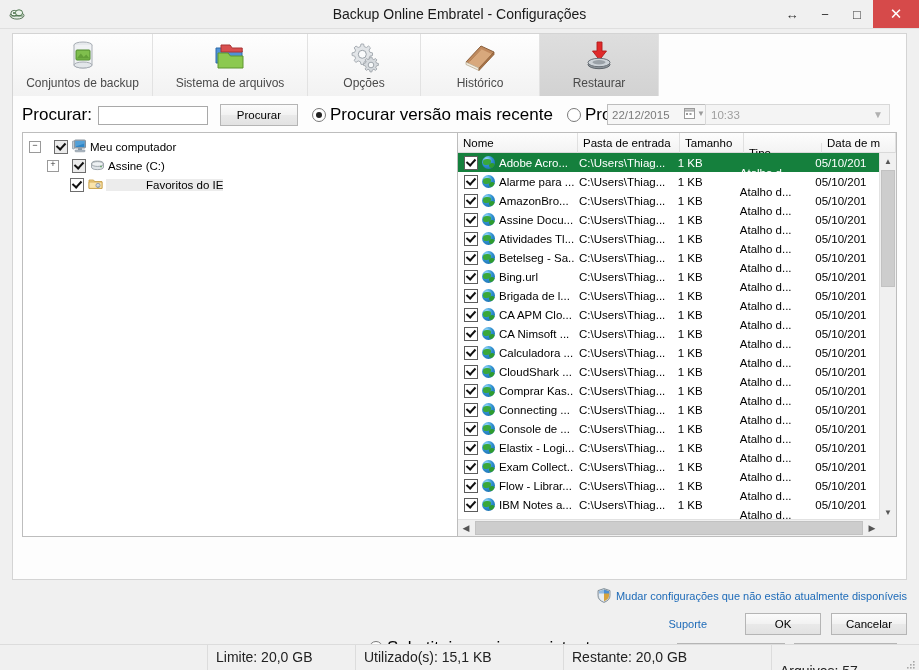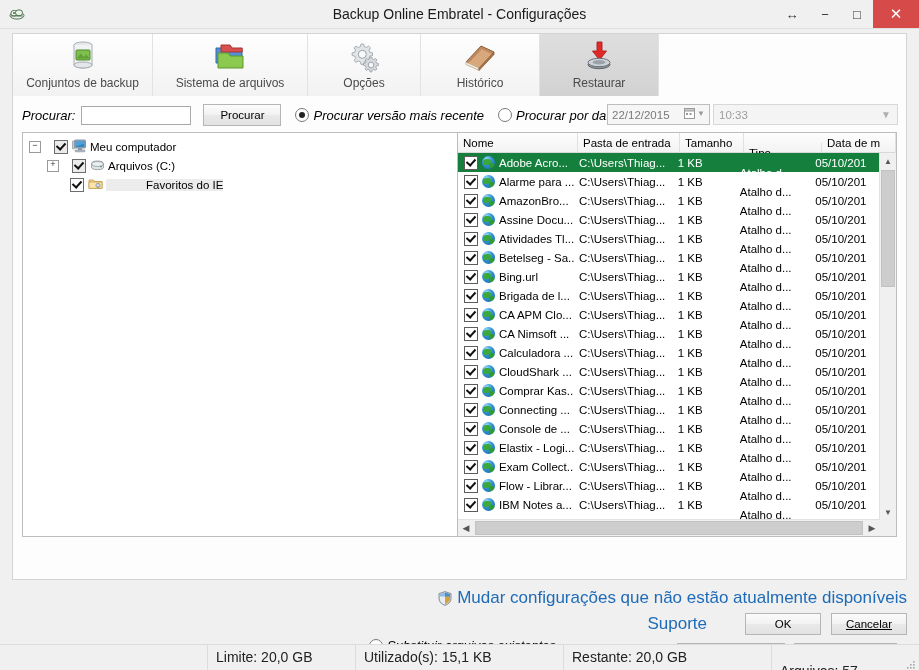--- a/index.html
+++ b/index.html
@@ -118,21 +118,21 @@
     box-sizing: border-box;
   }
 
   .searchrow {
     position: absolute;
     left: 9px; top: 8px; right: 8px;
     height: 22px;
     display: flex;
     align-items: center;
   }
-  .lbl { font-size: 13px; color: #000; font-style: italic; }
+  .lbl { font-size: 17px; color: #000; }
   .txtinput {
     height: 19px;
     border: 1px solid #a9a9a9;
     background: #fff;
     box-sizing: border-box;
     font-size: 11.5px;
     padding: 0 3px;
     outline: none;
     font-family: "Liberation Sans", sans-serif;
   }
@@ -184,21 +184,21 @@
     padding-left: 4px;
     box-sizing: border-box;
   }
   .datebox .cal {
     position: absolute; right: 4px; top: 2px;
     display: flex; align-items: center; gap: 2px;
     color: #9a9a9a;
   }
   .timebox {
     position: absolute;
-    right: 8px; top: 8px;
+    right: 16px; top: 8px;
     width: 185px; height: 21px;
     border: 1px solid #d8d8d8;
     background: #f4f4f4;
     color: #9e9e9e;
     font-size: 11.5px;
     display: flex; align-items: center;
     padding-left: 5px;
     box-sizing: border-box;
   }
   .timebox .arrow {
@@ -445,26 +445,26 @@
     flex: none;
   }
   .footer-row {
     position: absolute;
     right: 12px; top: 613px;
     display: flex; align-items: center;
     gap: 10px;
   }
   .link {
     color: #1e6bb8;
-    font-size: 17px;
+    font-size: 11px;
     text-decoration: none;
     cursor: default;
   }
   #ok-btn { width: 76px; height: 22px; margin-left: 28px; }
-  #cancel-btn { width: 76px; height: 22px; text-decoration: underline; }
+  #cancel-btn { width: 76px; height: 22px; }
 
   
   .statusbar {
     position: absolute;
     left: 0; right: 0; bottom: 0;
     height: 25px;
     background: #f0f0f0;
     border-top: 1px solid #dcdcdc;
     display: flex;
     align-items: center;
@@ -643,21 +643,21 @@
         <span class="expander">+</span>
         <span class="dots"></span>
         <span class="chk gray on"></span>
         <span>
           <svg width="15" height="13" viewBox="0 0 15 13">
             <path d="M1.5 6 q0-3 6-3 q6 0 6 3 v3 q0 2.6-6 2.6 q-6 0-6-2.6z" fill="#dfe4e8" stroke="#8d959c" stroke-width="0.8"></path>
             <ellipse cx="7.5" cy="6" rx="6" ry="2.4" fill="#eef1f3" stroke="#8d959c" stroke-width="0.8"></ellipse>
             <circle cx="11" cy="8.6" r="0.8" fill="#4a9b4a"></circle>
           </svg>
         </span>
-        <span class="tlabel">Arquivos (C:)</span>
+        <span class="tlabel">Assine (C:)</span>
       </div>
 
       <div class="tnode lvl2">
         <span class="expander none"></span>
         <span class="dots"></span>
         <span class="chk on"></span>
         <span>
           <svg width="15" height="13" viewBox="0 0 15 13">
             <path d="M1 3 h4.5 l1.2 1.6 H14 v6.8 H1z" fill="#f2d28a" stroke="#c49a3c" stroke-width="0.8"></path>
             <path d="M1 5 h13 v6.4 H1z" fill="#fae4ab" stroke="#c49a3c" stroke-width="0.7"></path>

